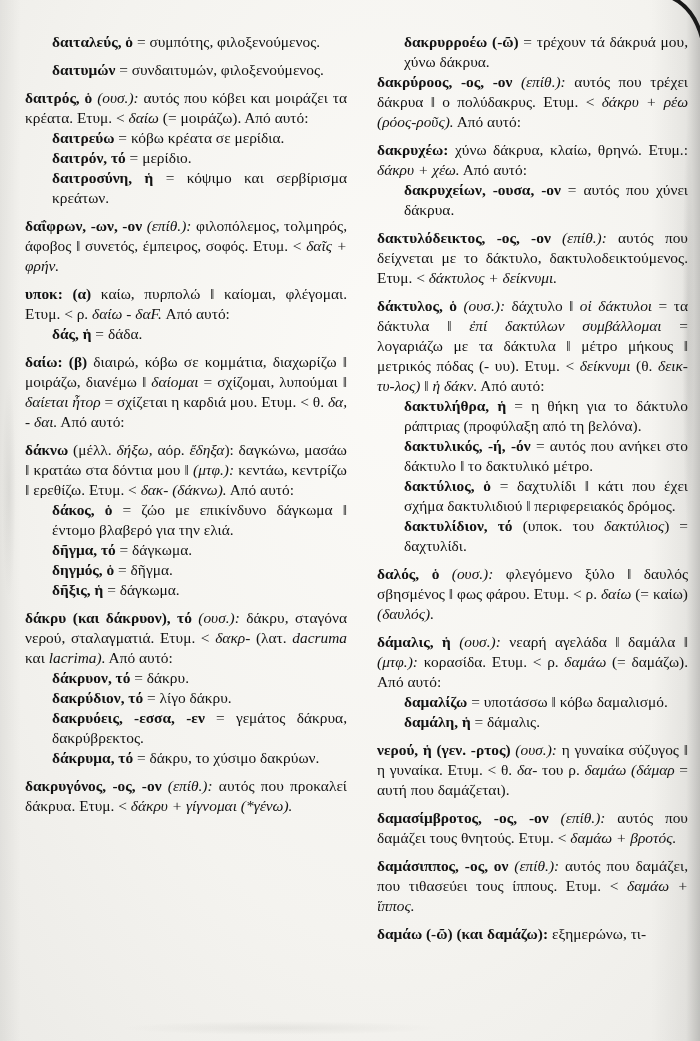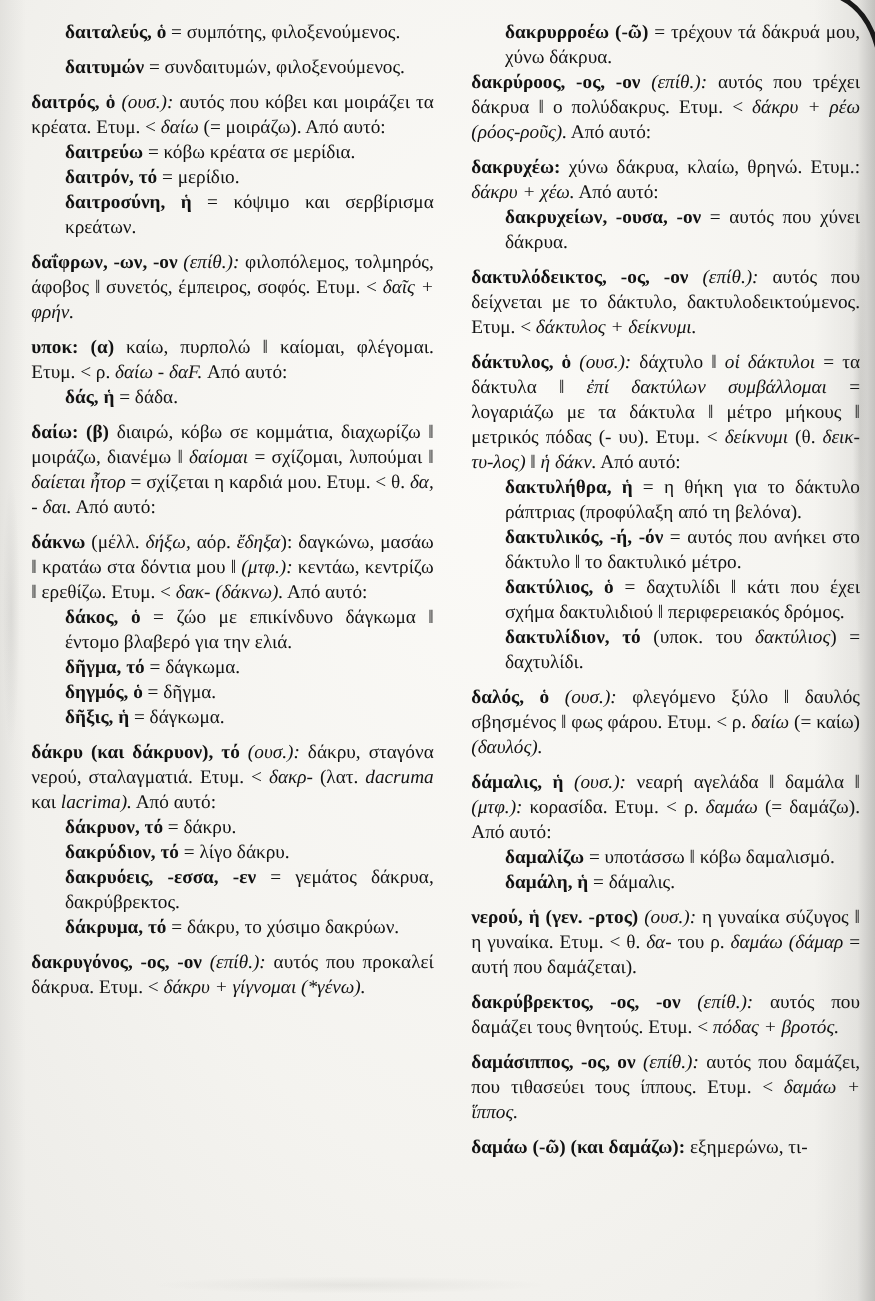--- a/index.html
+++ b/index.html
@@ -16,20 +16,21 @@
     overflow:hidden;
     color:#121212;
     background:
       linear-gradient(to right, rgba(0,0,0,0.06), rgba(0,0,0,0) 3%, rgba(0,0,0,0) 93%, rgba(0,0,0,0.06) 98%, rgba(0,0,0,0.20) 100%),
       radial-gradient(ellipse at 55% 35%, #fbfaf7 0%, #f4f3ef 60%, #ecebe7 100%);
   }
   .columns{
     display:grid;
     grid-template-columns:322px 1fr;
     column-gap:30px;
+    margin-top:16px;
   }
   .entry{margin:0 0 8px 0;}
   .para{
     margin:0;
     font-size:15.4px;
     line-height:20px;
     text-align:justify;
     text-justify:inter-word;
   }
   .para.sub{padding-left:27px;}
@@ -129,21 +130,21 @@
         </div>
         <div class="entry">
           <p class="para"><span class="r-b">δάμαλις, ἡ </span><span class="r-i">(ουσ.):</span><span class="r-n"> νεαρή αγελάδα ‖ δαμάλα ‖ </span><span class="r-i">(μτφ.):</span><span class="r-n"> κορασίδα. Ετυμ. &lt; ρ. </span><span class="r-i">δαμάω</span><span class="r-n"> (= δαμάζω). Από αυτό:</span></p>
           <p class="para sub"><span class="r-b">δαμαλίζω</span><span class="r-n"> = υποτάσσω ‖ κόβω δαμαλισμό.</span></p>
           <p class="para sub"><span class="r-b">δαμάλη, ἡ</span><span class="r-n"> = δάμαλις.</span></p>
         </div>
         <div class="entry">
           <p class="para"><span class="r-b">νερού, ἡ (γεν. -ρτος) </span><span class="r-i">(ουσ.):</span><span class="r-n"> η γυναίκα σύζυγος ‖ η γυναίκα. Ετυμ. &lt; θ. </span><span class="r-i">δα-</span><span class="r-n"> του ρ. </span><span class="r-i">δαμάω (δάμαρ</span><span class="r-n"> = αυτή που δαμάζεται).</span></p>
         </div>
         <div class="entry">
-          <p class="para"><span class="r-b">δακρύβρεκτος, -ος, -ον </span><span class="r-i">(επίθ.):</span><span class="r-n"> αυτός που δαμάζει τους θνητούς. Ετυμ. &lt; </span><span class="r-i">πόδας + βροτός.</span></p>
+          <p class="para"><span class="r-b">δαμασίμβροτος, -ος, -ον </span><span class="r-i">(επίθ.):</span><span class="r-n"> αυτός που δαμάζει τους θνητούς. Ετυμ. &lt; </span><span class="r-i">δαμάω + βροτός.</span></p>
         </div>
         <div class="entry">
           <p class="para"><span class="r-b">δαμάσιππος, -ος, ον </span><span class="r-i">(επίθ.):</span><span class="r-n"> αυτός που δαμάζει, που τιθασεύει τους ίππους. Ετυμ. &lt; </span><span class="r-i">δαμάω + ἵππος.</span></p>
         </div>
         <div class="entry">
           <p class="para"><span class="r-b">δαμάω (-ῶ) (και δαμάζω):</span><span class="r-n"> εξημερώνω, τι-</span></p>
         </div>
       </div>
   </div>
 

